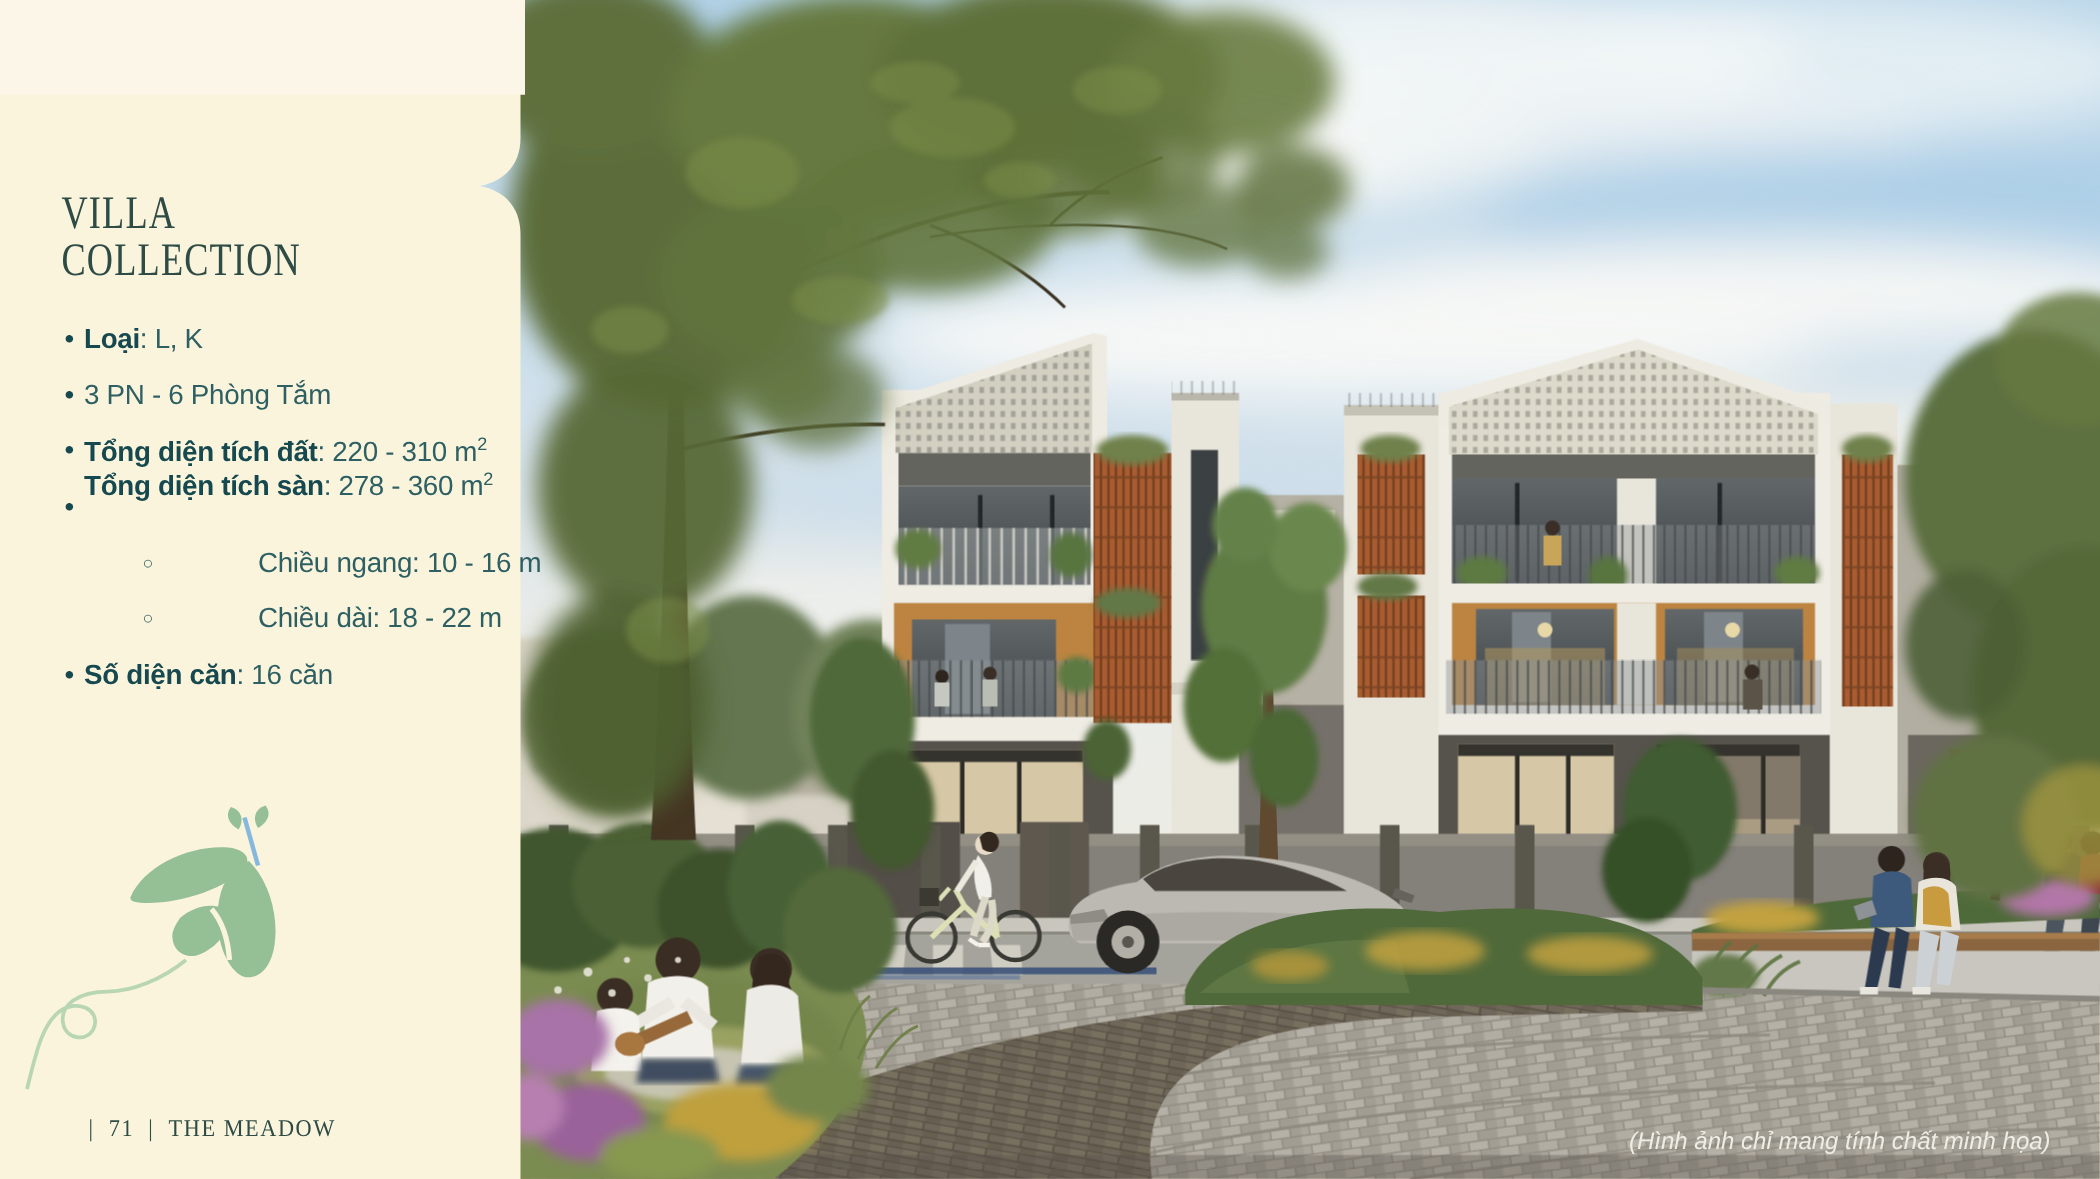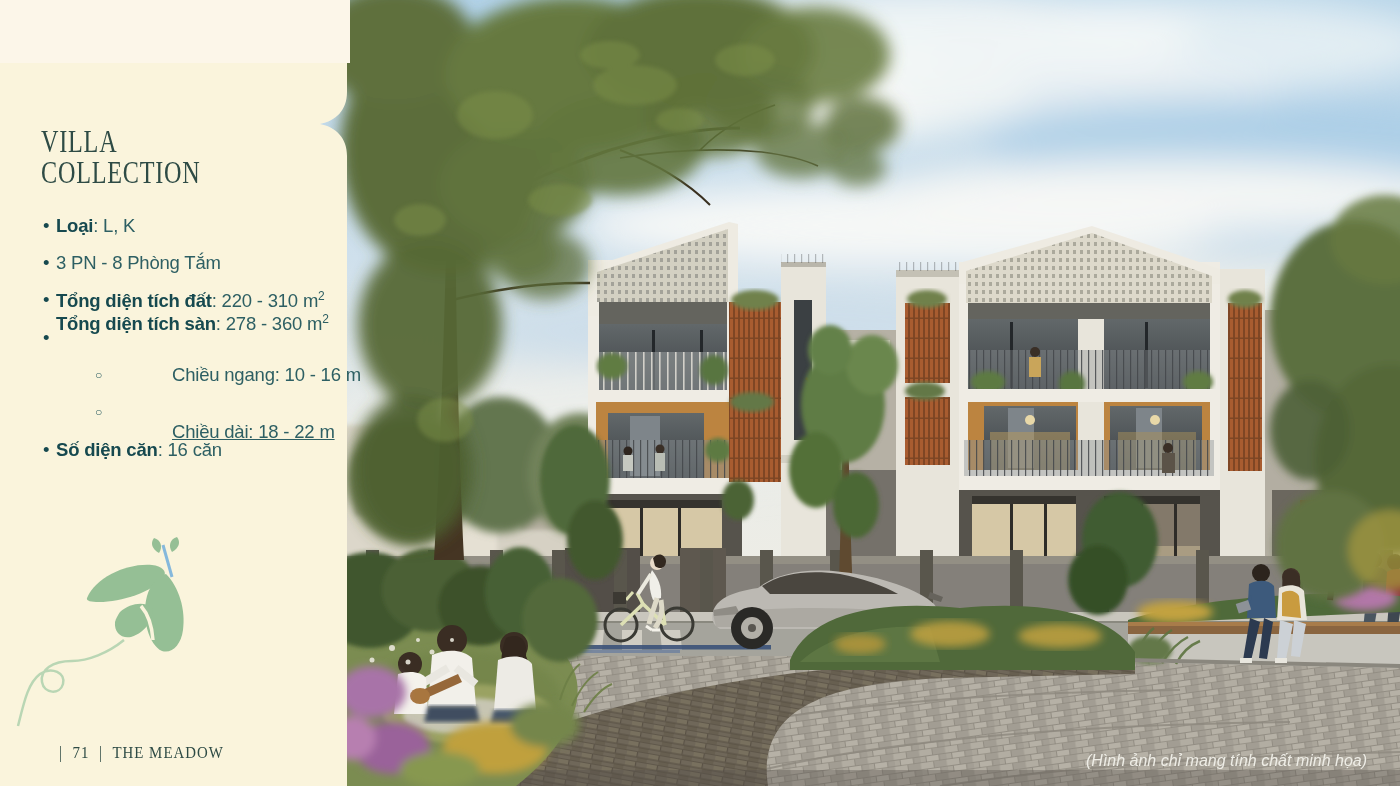--- a/index.html
+++ b/index.html
@@ -529,26 +529,26 @@
     <path d="M124,640 C108,653 88,661 72,661 C52,661 40,670 42,682 C44,694 60,695 63,684 C66,673 52,666 40,674 C28,683 24,702 18,726" stroke="#b9d6b4" stroke-width="2.5" fill="none"></path>
   </g>
 </svg>
 
 <div class="title">VILLA<br>COLLECTION</div>
 
 <div>
   <span class="bu" style="top:215px;">•</span>
     <span class="ln lx" style="top:215px;"><b>Loại</b>: L, K</span>
   <span class="bu" style="top:252px;">•</span>
-    <span class="ln lx" style="top:252px;">3 PN - 8 Phòng Tắm</span>
+    <span class="ln lx" style="top:252px;">3 PN - 6 Phòng Tắm</span>
   <span class="bu" style="top:289px;">•</span>
     <span class="ln lx" style="top:289px;"><b>Tổng diện tích đất</b>: 220 - 310 m<sup>2</sup></span>
   <span class="bu" style="top:327px;">•</span>
     <span class="ln lx" style="top:312px;"><b>Tổng diện tích sàn</b>: 278 - 360 m<sup>2</sup></span>
   <span class="ob" style="top:368px;">○</span>
     <span class="ln sx" style="top:364px;">Chiều ngang: 10 - 16 m</span>
   <span class="ob" style="top:405px;">○</span>
-    <span class="ln sx" style="top:421px;text-decoration:underline;">Chiều dài: 18 - 22 m</span>
+    <span class="ln sx" style="top:401px;">Chiều dài: 18 - 22 m</span>
   <span class="bu" style="top:439px;">•</span>
     <span class="ln lx" style="top:439px;"><b>Số diện căn</b>: 16 căn</span>
 </div>
 
 <div class="footer">|&nbsp;&nbsp;71&nbsp;&nbsp;|&nbsp;&nbsp;THE MEADOW</div>
 
 </body></html>

